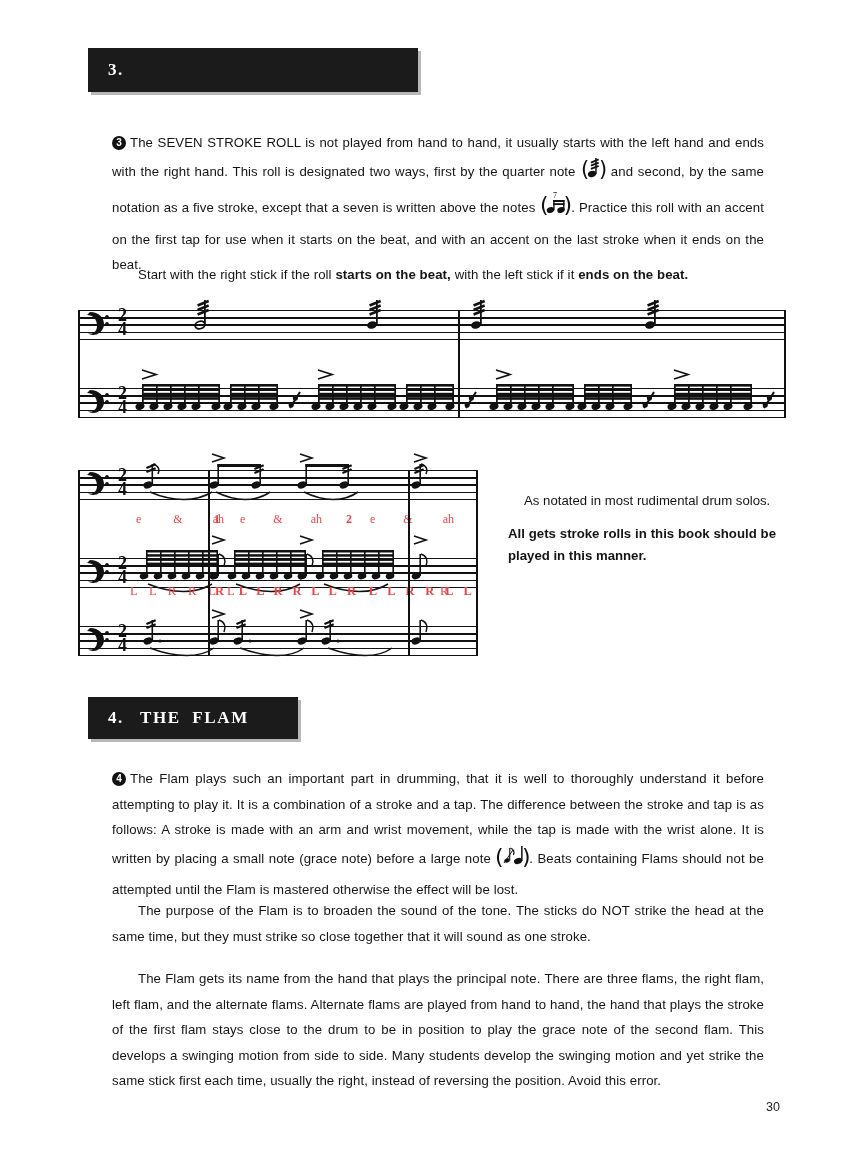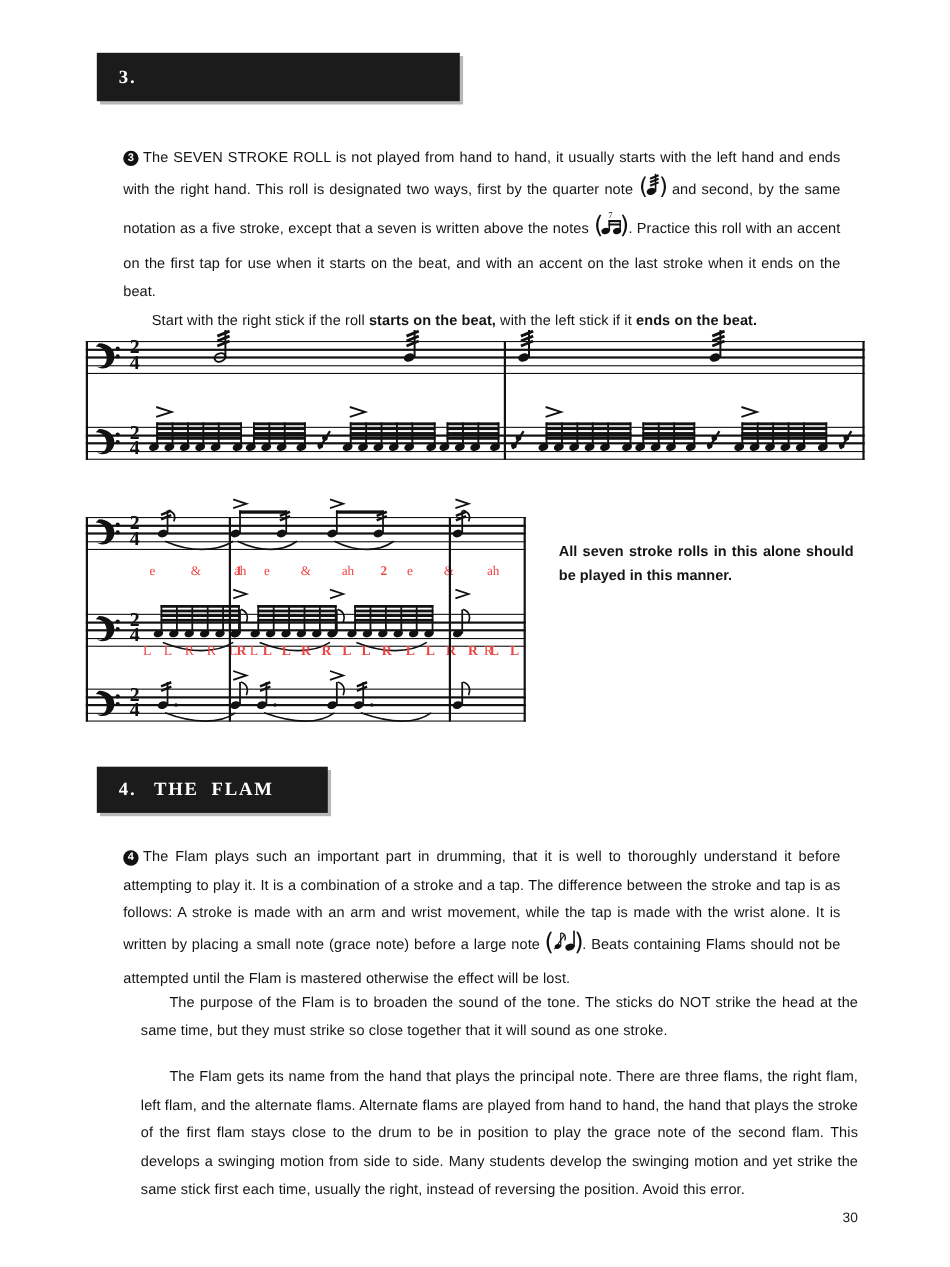--- a/index.html
+++ b/index.html
@@ -36,21 +36,21 @@
 
   
   .para {
     position: absolute;
     font-size: 13.2px;
     line-height: 25.5px;
     text-align: justify;
     color: #151515;
     letter-spacing: .1px;
   }
-  .para.indent { text-indent: 26px; margin-left: 16px; }
+  .para.indent { text-indent: 26px; }
   .bullet-circ {
     display: inline-block;
     width: 14px;
     height: 14px;
     border-radius: 50%;
     background: #111;
     color: #fff;
     font-size: 10px;
     line-height: 14px;
     text-align: center;
@@ -135,21 +135,21 @@
         <ellipse cx="11.5" cy="20" rx="3.8" ry="2.8" fill="#111" transform="rotate(-18 11.5 20)"></ellipse>
         <ellipse cx="22" cy="20" rx="3.8" ry="2.8" fill="#111" transform="rotate(-18 22 20)"></ellipse>
         <rect x="14.2" y="10" width="1.4" height="10.2" fill="#111"></rect>
         <rect x="24.1" y="10" width="1.4" height="10.2" fill="#111"></rect>
         <rect x="14.2" y="10" width="11.3" height="2" fill="#111"></rect>
         <rect x="14.2" y="13.2" width="11.3" height="1.8" fill="#111"></rect>
         <text x="24.5" y="22" font-size="22" font-family="DejaVu Sans, sans-serif" fill="#111">)</text>
       </svg></span><span>.  Practice this roll with an accent on the first tap for use when it starts on the beat, and with an accent on the last stroke when it ends on the beat.</span>
   </div>
 
-  <div class="para" style="left:138px; top:262px; width:628px; text-align:left;margin-top:16px;">
+  <div class="para" style="left:138px; top:262px; width:628px; text-align:left;">
     <span>Start with the right stick if the roll </span><b>starts on the beat,</b><span> with the left stick if it </span><b>ends on the beat.</b>
   </div>
 
   <div class="system" style="left:78px; top:305px; width:708px; height:122px;">
 
     <div class="barline" style="left:0px; top:5px; width:2.4px; height:108px;"></div>
 
     <div class="staff" style="left:0px; top:5px; width:708px; height:30px;">
       <div class="sline" style="top:0px;  width:708px;"></div>
       <div class="sline" style="top:7.2px;width:708px;"></div>
@@ -686,21 +686,22 @@
         </g>
       </svg>
     </div>
 
     <div class="barline" style="left:130px; top:8px; height:186px;"></div>
     <div class="barline" style="left:330px; top:8px; height:186px;"></div>
     <div class="barline" style="left:398px; top:8px; height:186px;"></div>
   </div>
 
   <div class="sidenote" style="left:508px; top:490px; width:268px;">
-    <p class="b">All seven stroke rolls in this alone should be played in this manner.</p>
+    <p class="ind">As notated in most rudimental drum solos.</p>
+    <p class="b">All gets stroke rolls in this book should be played in this manner.</p>
   </div>
 
   <div class="banner" style="left:88px; top:697px; width:190px; height:42px; font-size:17px; padding-left:20px;">
     <span class="num">4.</span>
     <span class="ttl">THE  FLAM</span>
   </div>
 
   <div class="para" style="left:112px; top:766px; width:652px;">
     <span class="bullet-circ">4</span><span>The Flam plays such an important part in drumming, that it is well to thoroughly understand it before attempting to play it.  It is a combination of a stroke and a tap.  The difference between the stroke and tap is as follows:  A stroke is made with an arm and wrist movement, while the tap is made with the wrist alone.  It is written by placing a small note (grace note) before a large note </span><span class="glyph">
       <svg width="34" height="26" viewBox="0 0 34 26">

